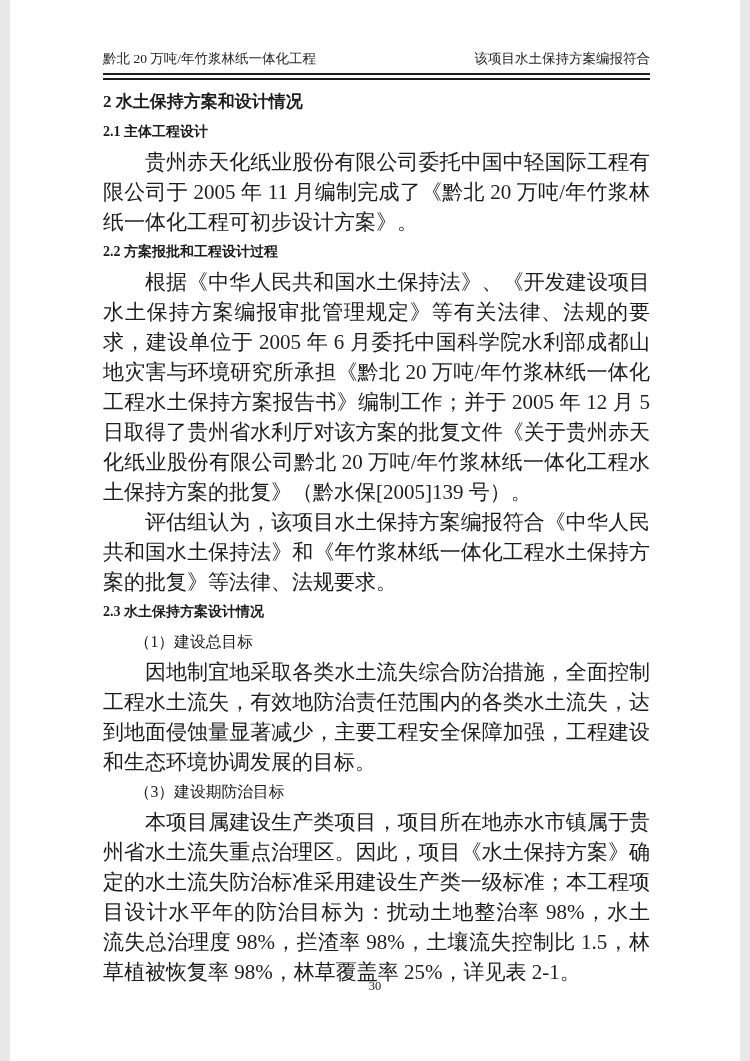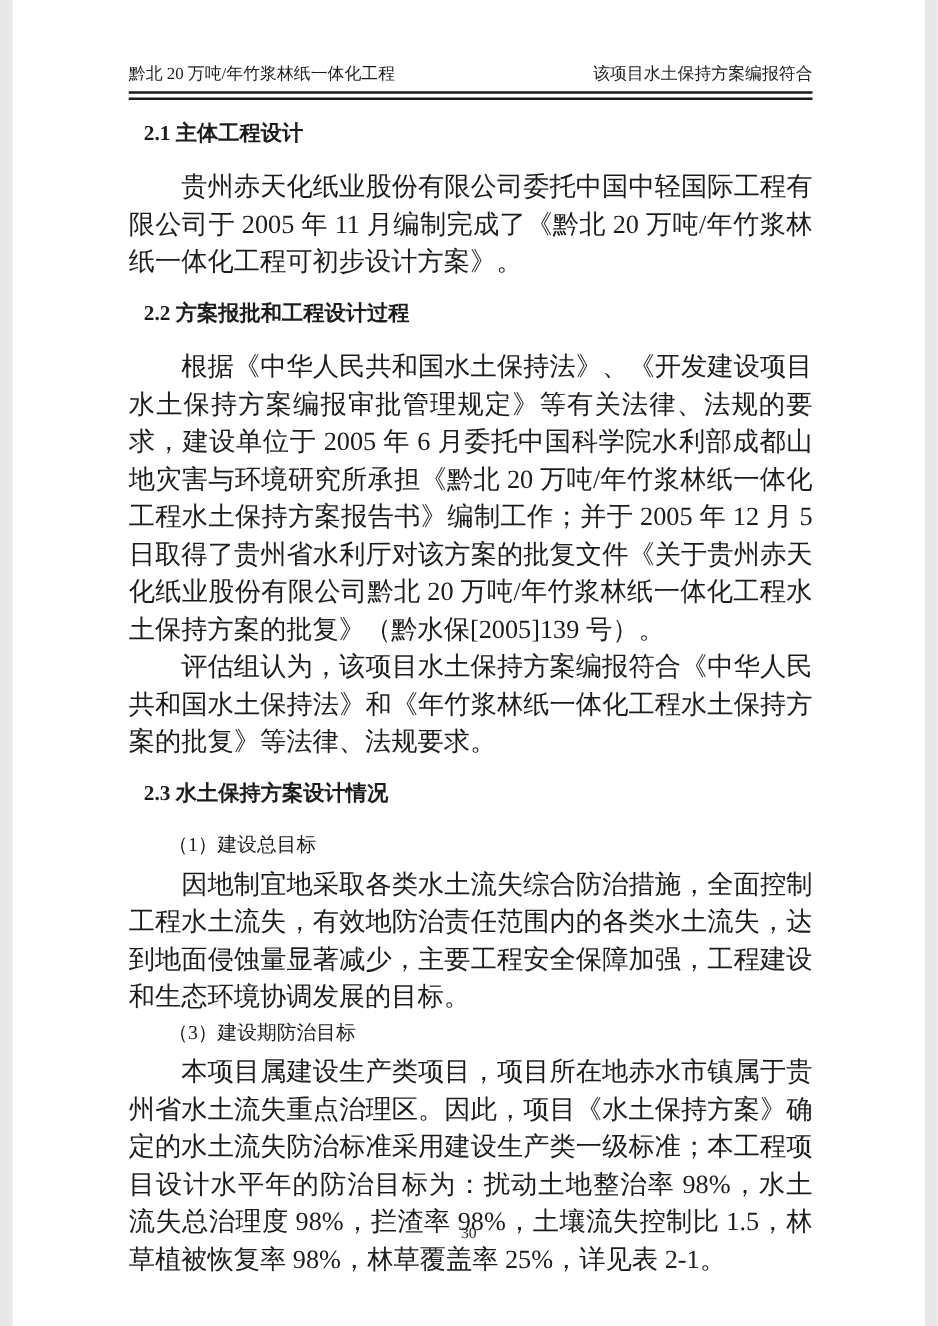--- a/index.html
+++ b/index.html
@@ -33,24 +33,24 @@
     border-top: 2px solid #1c1c1c;
     border-bottom: 2px solid #1c1c1c;
   }
   .h1 {
     font-size: 17px;
     font-weight: bold;
     line-height: 30px;
     margin: 7px 0 0 0;
   }
   .h2 {
-    font-size: 17px;
+    font-size: 14px;
     font-weight: bold;
     line-height: 30px;
-    margin: 12px;
+    margin: 0;
   }
   p.body-para {
     font-size: 21px;
     line-height: 30px;
     margin: 0;
     text-align: justify;
     text-indent: 2em;
   }
   p.subhead {
     font-size: 15.8px;
@@ -74,20 +74,21 @@
 
 <div class="page">
 
   <div class="header-row">
     <span>黔北 20 万吨/年竹浆林纸一体化工程</span>
     <span>该项目水土保持方案编报符合</span>
   </div>
   <div class="header-rule"></div>
 
   <div>
+    <div class="h1">2 水土保持方案和设计情况</div>
 
     <div class="h2">2.1 主体工程设计</div>
     <p class="body-para">贵州赤天化纸业股份有限公司委托中国中轻国际工程有限公司于 2005 年 11 月编制完成了《黔北 20 万吨/年竹浆林纸一体化工程可初步设计方案》。</p>
 
     <div class="h2">2.2 方案报批和工程设计过程</div>
     <p class="body-para">根据《中华人民共和国水土保持法》、《开发建设项目水土保持方案编报审批管理规定》等有关法律、法规的要求，建设单位于 2005 年 6 月委托中国科学院水利部成都山地灾害与环境研究所承担《黔北 20 万吨/年竹浆林纸一体化工程水土保持方案报告书》编制工作；并于 2005 年 12 月 5 日取得了贵州省水利厅对该方案的批复文件《关于贵州赤天化纸业股份有限公司黔北 20 万吨/年竹浆林纸一体化工程水土保持方案的批复》（黔水保[2005]139 号）。</p>
     <p class="body-para">评估组认为，该项目水土保持方案编报符合《中华人民共和国水土保持法》和《年竹浆林纸一体化工程水土保持方案的批复》等法律、法规要求。</p>
 
     <div class="h2">2.3 水土保持方案设计情况</div>
 

